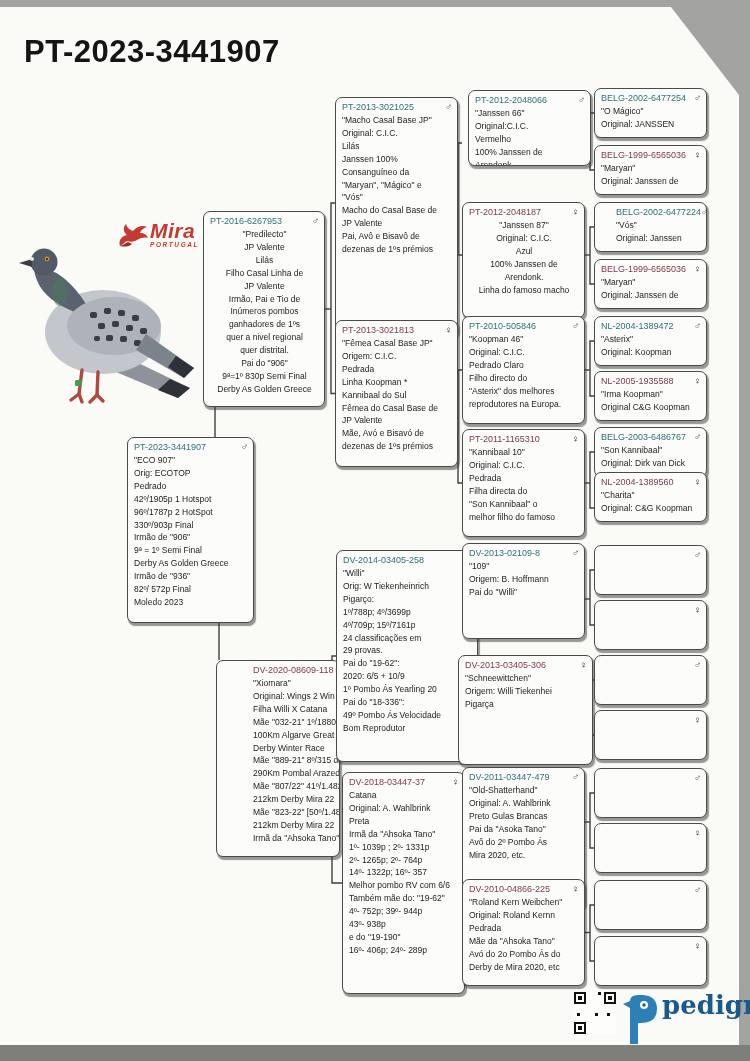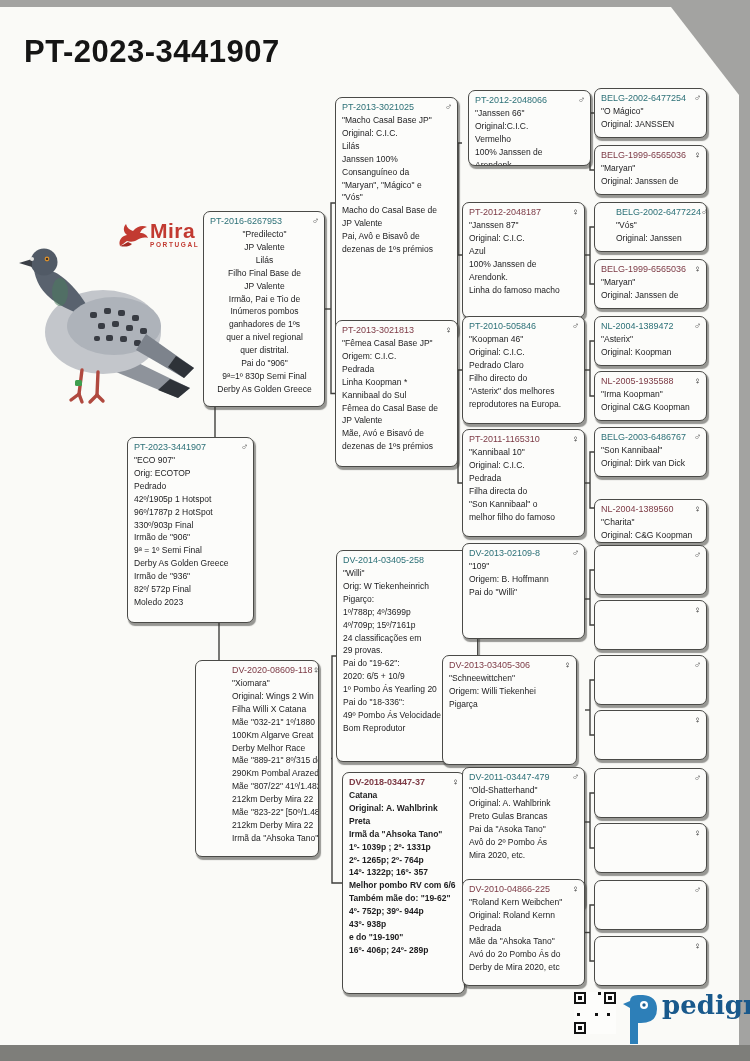--- a/index.html
+++ b/index.html
@@ -4,21 +4,21 @@
 <style>
   * { margin:0; padding:0; box-sizing:border-box; }
   html,body { width:750px; height:1061px; font-family:"Liberation Sans","DejaVu Sans",sans-serif; }
   .scan { position:relative; width:750px; height:1061px; background:#a3a3a1; overflow:hidden; }
   .paper { position:absolute; left:0; top:7px; width:739px; height:1038px; background:#fafaf7;
            clip-path:polygon(0 0, 671px 0, 100% 88px, 100% 100%, 0 100%); }
   .strip-bottom { position:absolute; left:0; bottom:0; width:100%; height:16px; background:#7e7e7a; }
   .title { position:absolute; left:24px; top:34px; font-size:31px; font-weight:bold; color:#151515; letter-spacing:.5px; }
 
   .mira { position:absolute; left:114px; top:220px; display:flex; align-items:flex-start; }
-  .mira-text { margin-left:0; line-height:1; }
+  .mira-text { margin-left:0; line-height:1;font-style:italic; }
   .mira-name { font-size:21px; font-weight:600; color:#c23a31; letter-spacing:.5px; }
   .mira-sub { font-size:6.5px; font-weight:bold; color:#c23a31; letter-spacing:1.6px; margin-top:1px; }
 
   .pigeon { position:absolute; left:8px; top:230px; }
 
   .connectors { position:absolute; left:0; top:0; width:750px; height:1061px; }
 
   .pbox { position:absolute; background:#fcfcfa; border:1.5px solid #4a4a47; border-radius:7px;
           box-shadow:1.5px 2.5px 1px rgba(52,52,48,.5); padding:3px 5px 2px 6px; overflow:hidden; }
   .pbox-head { display:flex; justify-content:space-between; align-items:flex-start; height:13px; }
@@ -145,42 +145,42 @@
         <div class="pbox-line">Moledo 2023</div>
       </div>
       <div class="pbox sex-m" style="left: 203px; top: 211px; width: 122px; height: 196px; text-align: center;">
         <div class="pbox-head">
           <span class="pbox-id">PT-2016-6267953</span>
           <span class="pbox-sex">♂</span>
         </div>
         <div class="pbox-line">"Predilecto"</div>
         <div class="pbox-line">JP Valente</div>
         <div class="pbox-line">Lilás</div>
-        <div class="pbox-line">Filho Final Base de</div>
+        <div class="pbox-line">Filho Casal Linha de</div>
         <div class="pbox-line">JP Valente</div>
         <div class="pbox-line">Irmão, Pai e Tio de</div>
         <div class="pbox-line">Inúmeros pombos</div>
         <div class="pbox-line">ganhadores de 1ºs</div>
         <div class="pbox-line">quer a nivel regional</div>
         <div class="pbox-line">quer distrital.</div>
         <div class="pbox-line">Pai do "906"</div>
         <div class="pbox-line">9ª=1º 830p Semi Final</div>
         <div class="pbox-line">Derby As Golden Greece</div>
       </div>
-      <div class="pbox sex-f" style="left: 195px; top: 660px; width: 124px; height: 197px; padding-left: 36px;">
+      <div class="pbox sex-f" style="left: 216px; top: 660px; width: 124px; height: 197px; padding-left: 36px;">
         <div class="pbox-head">
           <span class="pbox-id">DV-2020-08609-118</span>
           <span class="pbox-sex">♀</span>
         </div>
         <div class="pbox-line">"Xiomara"</div>
         <div class="pbox-line">Original: Wings 2 Win</div>
         <div class="pbox-line">Filha Willi X Catana</div>
         <div class="pbox-line">Mãe "032-21" 1º/1880</div>
         <div class="pbox-line">100Km Algarve Great</div>
-        <div class="pbox-line">Derby Melhor Race</div>
+        <div class="pbox-line">Derby Winter Race</div>
         <div class="pbox-line">Mãe "889-21" 8º/315 de</div>
         <div class="pbox-line">290Km Pombal Arazede</div>
         <div class="pbox-line">Mãe "807/22" 41º/1.482</div>
         <div class="pbox-line">212km Derby Mira 22</div>
         <div class="pbox-line">Mãe "823-22" [50º/1.482</div>
         <div class="pbox-line">212km Derby Mira 22</div>
         <div class="pbox-line">Irmã da "Ahsoka Tano"</div>
       </div>
       <div class="pbox sex-m" style="left: 335px; top: 97px; width: 123px; height: 240px;">
         <div class="pbox-head">
@@ -226,21 +226,21 @@
         <div class="pbox-line">4º/709p; 15º/7161p</div>
         <div class="pbox-line">24 classificações em</div>
         <div class="pbox-line">29 provas.</div>
         <div class="pbox-line">Pai do "19-62":</div>
         <div class="pbox-line">2020: 6/5 + 10/9</div>
         <div class="pbox-line">1º Pombo Ás Yearling 20</div>
         <div class="pbox-line">Pai do "18-336":</div>
         <div class="pbox-line">49º Pombo Ás Velocidade</div>
         <div class="pbox-line">Bom Reprodutor</div>
       </div>
-      <div class="pbox sex-f" style="left: 342px; top: 772px; width: 123px; height: 222px; font-weight: bold;">
+      <div class="pbox sex-f" style="left: 342px; top: 772px; width: 123px; height: 222px;">
         <div class="pbox-head">
           <span class="pbox-id">DV-2018-03447-37</span>
           <span class="pbox-sex">♀</span>
         </div>
         <div class="pbox-line">Catana</div>
         <div class="pbox-line">Original: A. Wahlbrink</div>
         <div class="pbox-line">Preta</div>
         <div class="pbox-line">Irmã da "Ahsoka Tano"</div>
         <div class="pbox-line">1º- 1039p ; 2º- 1331p</div>
         <div class="pbox-line">2º- 1265p; 2º- 764p</div>
@@ -257,21 +257,21 @@
           <span class="pbox-id">PT-2012-2048066</span>
           <span class="pbox-sex">♂</span>
         </div>
         <div class="pbox-line">"Janssen 66"</div>
         <div class="pbox-line">Original:C.I.C.</div>
         <div class="pbox-line">Vermelho</div>
         <div class="pbox-line">100% Janssen de</div>
         <div class="pbox-line">Arendonk</div>
         <div class="pbox-line">Linha "Mágico" x</div>
       </div>
-      <div class="pbox sex-f" style="left: 462px; top: 202px; width: 123px; height: 116px;">
+      <div class="pbox sex-f" style="left: 462px; top: 202px; width: 123px; height: 116px; text-align: center;">
         <div class="pbox-head">
           <span class="pbox-id">PT-2012-2048187</span>
           <span class="pbox-sex">♀</span>
         </div>
         <div class="pbox-line">"Janssen 87"</div>
         <div class="pbox-line">Original: C.I.C.</div>
         <div class="pbox-line">Azul</div>
         <div class="pbox-line">100% Janssen de</div>
         <div class="pbox-line">Arendonk.</div>
         <div class="pbox-line">Linha do famoso macho</div>
@@ -302,21 +302,21 @@
       </div>
       <div class="pbox sex-m" style="left: 462px; top: 543px; width: 123px; height: 96px;">
         <div class="pbox-head">
           <span class="pbox-id">DV-2013-02109-8</span>
           <span class="pbox-sex">♂</span>
         </div>
         <div class="pbox-line">"109"</div>
         <div class="pbox-line">Origem: B. Hoffmann</div>
         <div class="pbox-line">Pai do "Willi"</div>
       </div>
-      <div class="pbox sex-f" style="left: 442px; top: 655px; width: 135px; height: 110px;">
+      <div class="pbox sex-f" style="left: 458px; top: 655px; width: 135px; height: 110px;">
         <div class="pbox-head">
           <span class="pbox-id">DV-2013-03405-306</span>
           <span class="pbox-sex">♀</span>
         </div>
         <div class="pbox-line">"Schneewittchen"</div>
         <div class="pbox-line">Origem: Willi Tiekenhei</div>
         <div class="pbox-line">Pigarça</div>
       </div>
       <div class="pbox sex-m" style="left: 462px; top: 767px; width: 123px; height: 142px;">
         <div class="pbox-head">
@@ -391,21 +391,21 @@
         <div class="pbox-line">Original C&amp;G Koopman</div>
       </div>
       <div class="pbox sex-m" style="left: 594px; top: 427px; width: 113px; height: 50px;">
         <div class="pbox-head">
           <span class="pbox-id">BELG-2003-6486767</span>
           <span class="pbox-sex">♂</span>
         </div>
         <div class="pbox-line">"Son Kannibaal"</div>
         <div class="pbox-line">Original: Dirk van Dick</div>
       </div>
-      <div class="pbox sex-f" style="left: 594px; top: 499px; width: 113px; height: 44px;">
+      <div class="pbox sex-f" style="left: 594px; top: 472px; width: 113px; height: 50px;">
         <div class="pbox-head">
           <span class="pbox-id">NL-2004-1389560</span>
           <span class="pbox-sex">♀</span>
         </div>
         <div class="pbox-line">"Charita"</div>
         <div class="pbox-line">Original: C&amp;G Koopman</div>
       </div>
       <div class="pbox sex-m" style="left: 594px; top: 545px; width: 113px; height: 50px;">
         <div class="pbox-head">
           <span class="pbox-id"></span>

